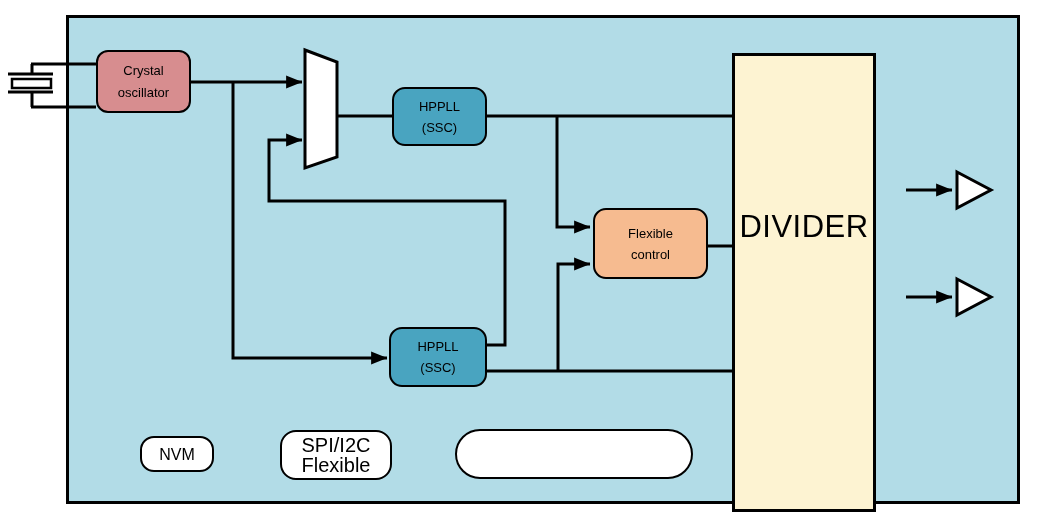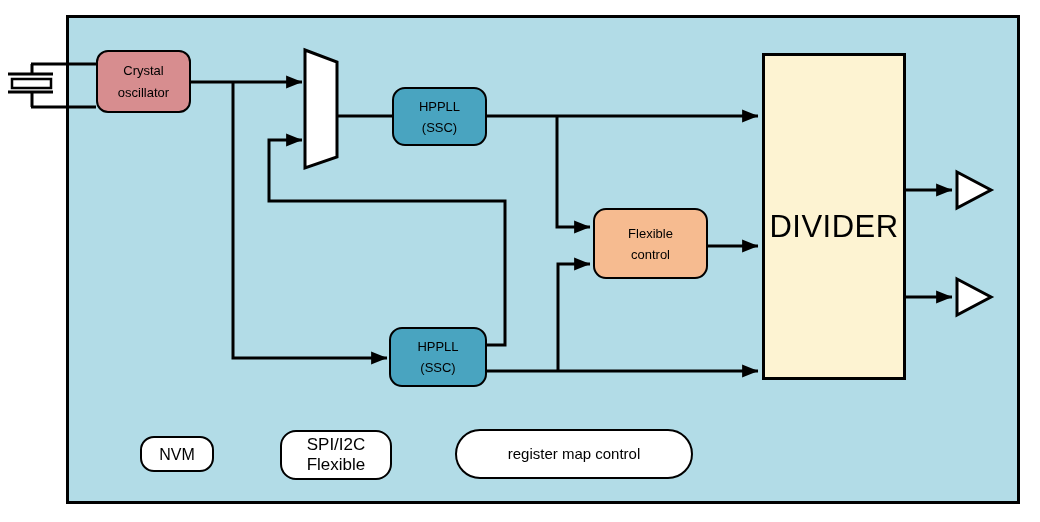--- a/index.html
+++ b/index.html
@@ -17,28 +17,28 @@
     display:flex;flex-direction:column;align-items:center;justify-content:center;
     text-align:center;line-height:21px;font-size:13px;
   }
   .block .ln{display:block;}
   .osc{left:96px;top:50px;width:95px;height:63px;border-radius:12px;line-height:22px;}
   .pll-top{left:392px;top:87px;width:95px;height:59px;border-radius:13px;}
   .pll-bot{left:389px;top:327px;width:98px;height:60px;border-radius:13px;}
   .flex-sw{left:593px;top:208px;width:115px;height:71px;border-radius:13px;}
   .divider{
     position:absolute;box-sizing:border-box;border:3px solid #000;
-    left:762px;top:53px;width:144px;height:327px;
+    left:732px;top:53px;width:144px;height:459px;
   }
   .divider .lbl{
     position:absolute;left:0;right:0;top:153px;text-align:center;
     font-size:31px;line-height:36px;letter-spacing:0.5px;
   }
   .nvm{left:140px;top:436px;width:74px;height:36px;border-radius:14px;font-size:16px;}
-  .spi{left:280px;top:430px;width:112px;height:50px;border-radius:16px;font-size:17px;line-height:20px;}
+  .spi{left:280px;top:430px;width:112px;height:50px;border-radius:16px;font-size:20px;line-height:20px;}
   .digi{left:455px;top:429px;width:238px;height:50px;border-radius:25px;font-size:15px;line-height:20px;}
 </style>
 </head>
 <body>
 
 <div class="stage">
 
   <div class="chip" style="background-color: rgb(178, 220, 231);"></div>
 
   <svg class="layer" width="1040" height="522" viewBox="0 0 1040 522">
@@ -103,16 +103,15 @@
   <div class="block nvm" style="background-color: rgb(255, 255, 255);">
     <span class="ln">NVM</span>
   </div>
 
   <div class="block spi" style="background-color: rgb(255, 255, 255);">
     <span class="ln">SPI/I2C</span>
     <span class="ln">Flexible</span>
   </div>
 
   <div class="block digi" style="background-color: rgb(255, 255, 255);">
-    <span class="ln">register map control</span>
   </div>
 
 </div>
 
 </body></html>

